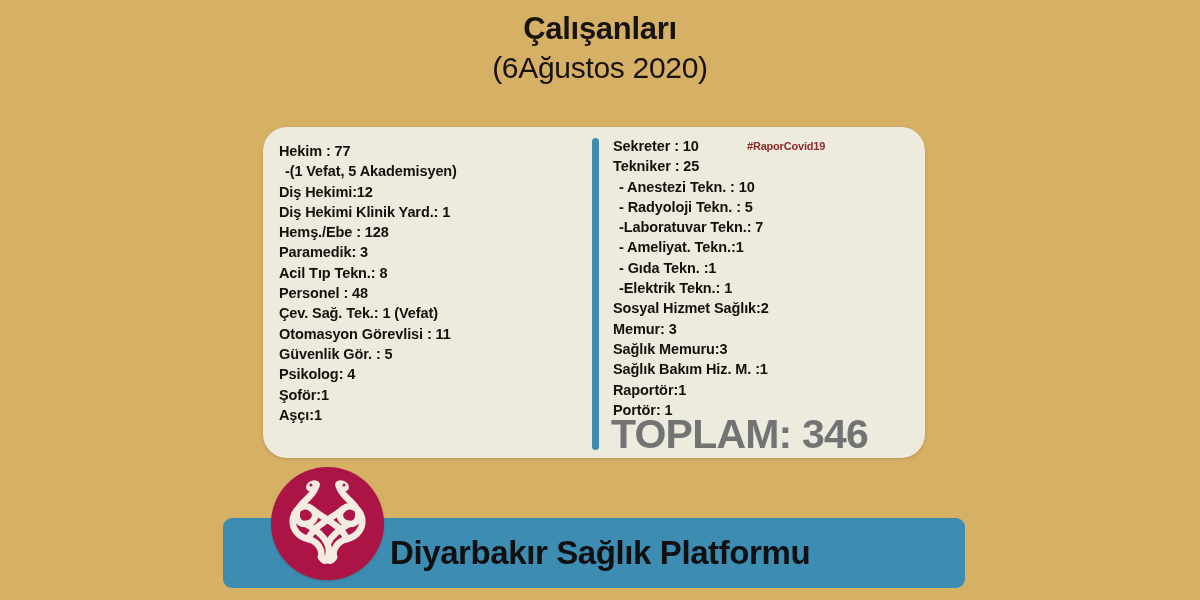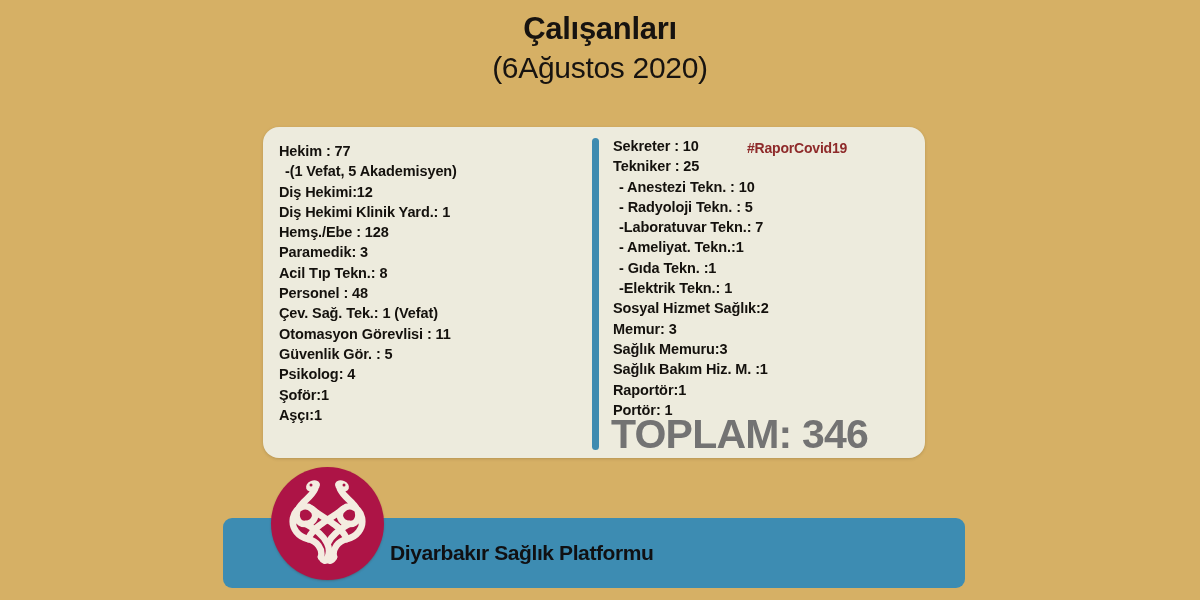--- a/index.html
+++ b/index.html
@@ -40,21 +40,21 @@
   }
 
   
   .card {
     position: absolute;
     left: 263px;
     top: 127px;
     width: 662px;
     height: 331px;
     background: #edebdd;
-    border-radius: 16px;
+    border-radius: 24px;
     box-shadow: 0 1px 3px rgba(90, 70, 30, 0.25);
     overflow: hidden;
   }
   .card-inner {
     position: absolute;
     inset: 0;
     display: flex;
   }
   .col {
     position: relative;
@@ -87,21 +87,21 @@
     letter-spacing: -0.1px;
   }
   .stat-line.sub {
     padding-left: 6px;
   }
 
   .hashtag {
     position: absolute;
     left: 154px;
     top: 13px;
-    font-size: 14px;
+    font-size: 11px;
     font-weight: bold;
     color: #8e2a2a;
     letter-spacing: -0.2px;
     white-space: nowrap;
   }
 
   .total {
     position: absolute;
     left: 18px;
     bottom: 1px;
@@ -121,21 +121,21 @@
     width: 742px;
     height: 70px;
     background: #3d8cb2;
     border-radius: 9px;
   }
   .banner-text {
     position: absolute;
     left: 390px;
     top: 528px;
     width: 560px;
-    font-size: 21px;
+    font-size: 33px;
     font-weight: bold;
     color: #101012;
     line-height: 50px;
     letter-spacing: -0.4px;
     white-space: nowrap;
   }
   .logo {
     position: absolute;
     left: 271px;
     top: 467px;

